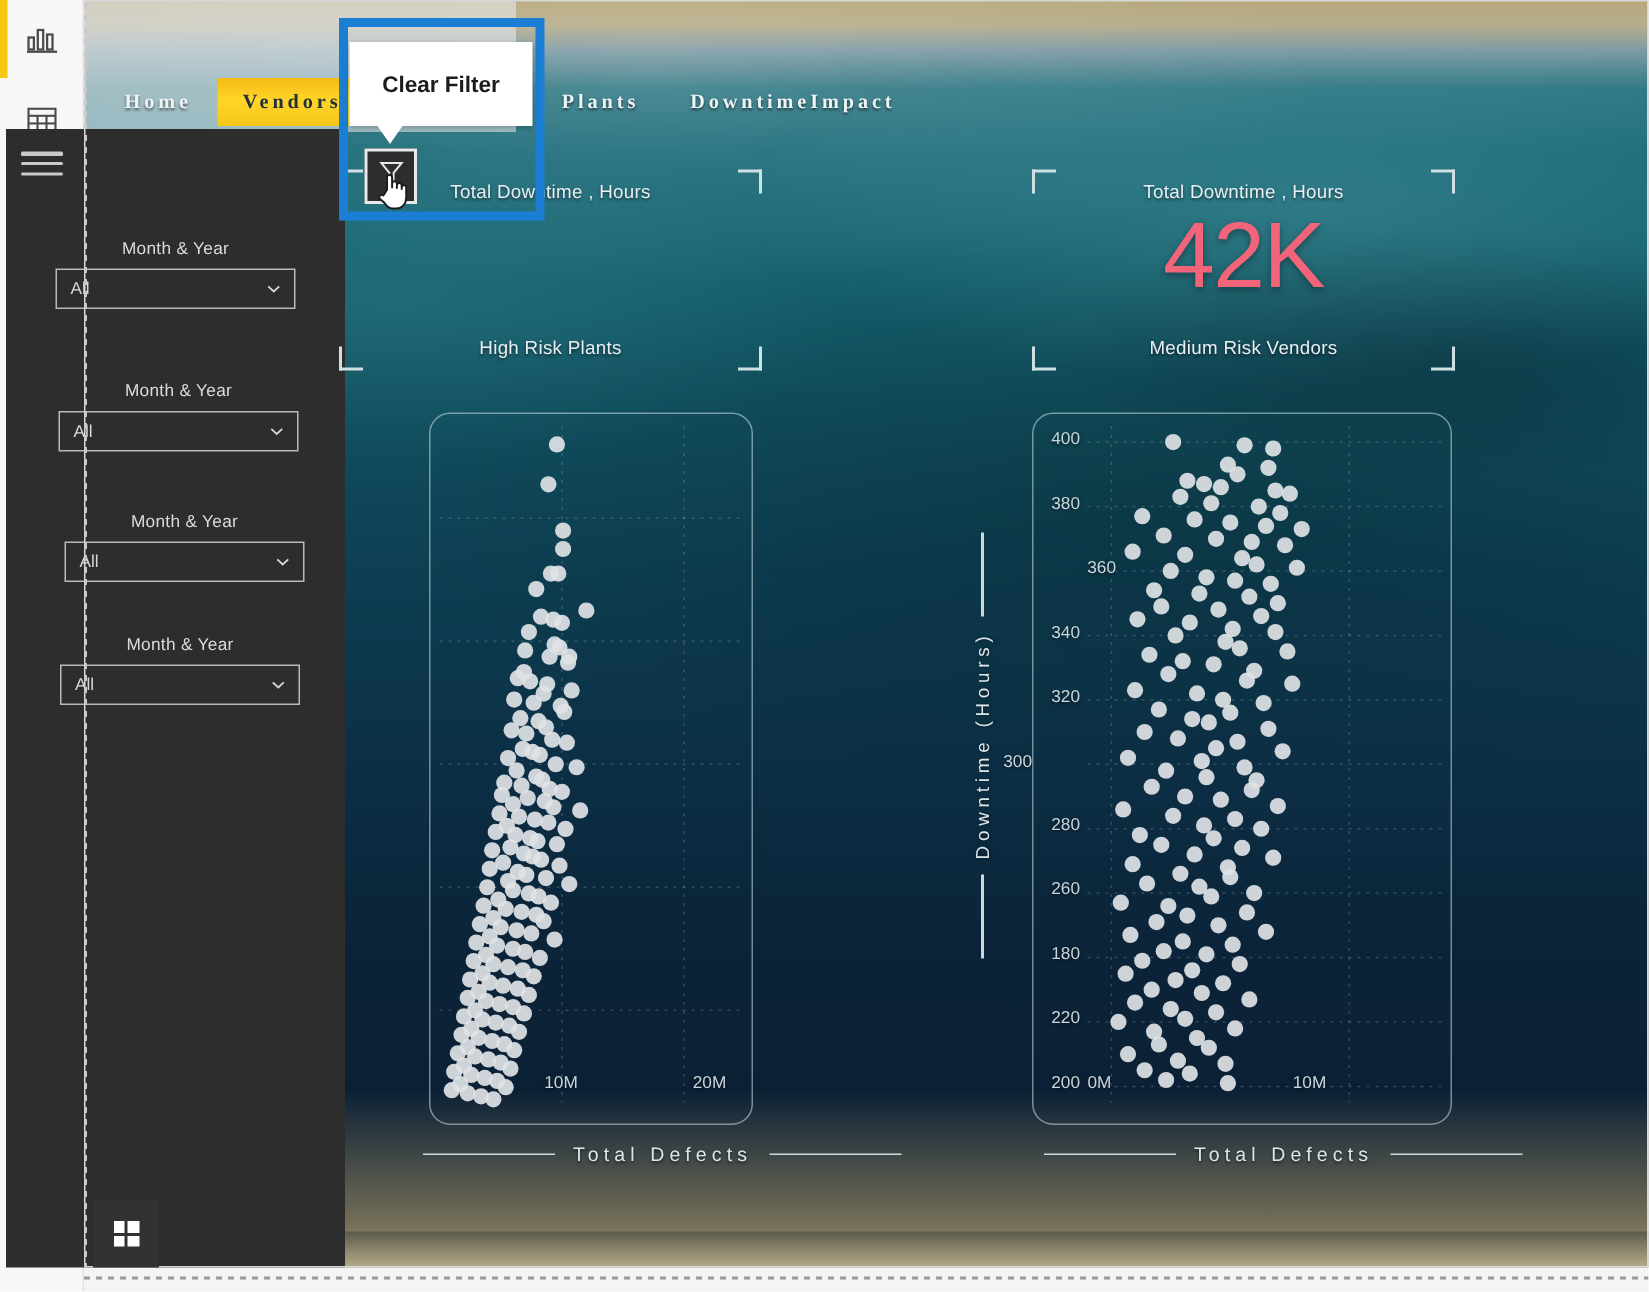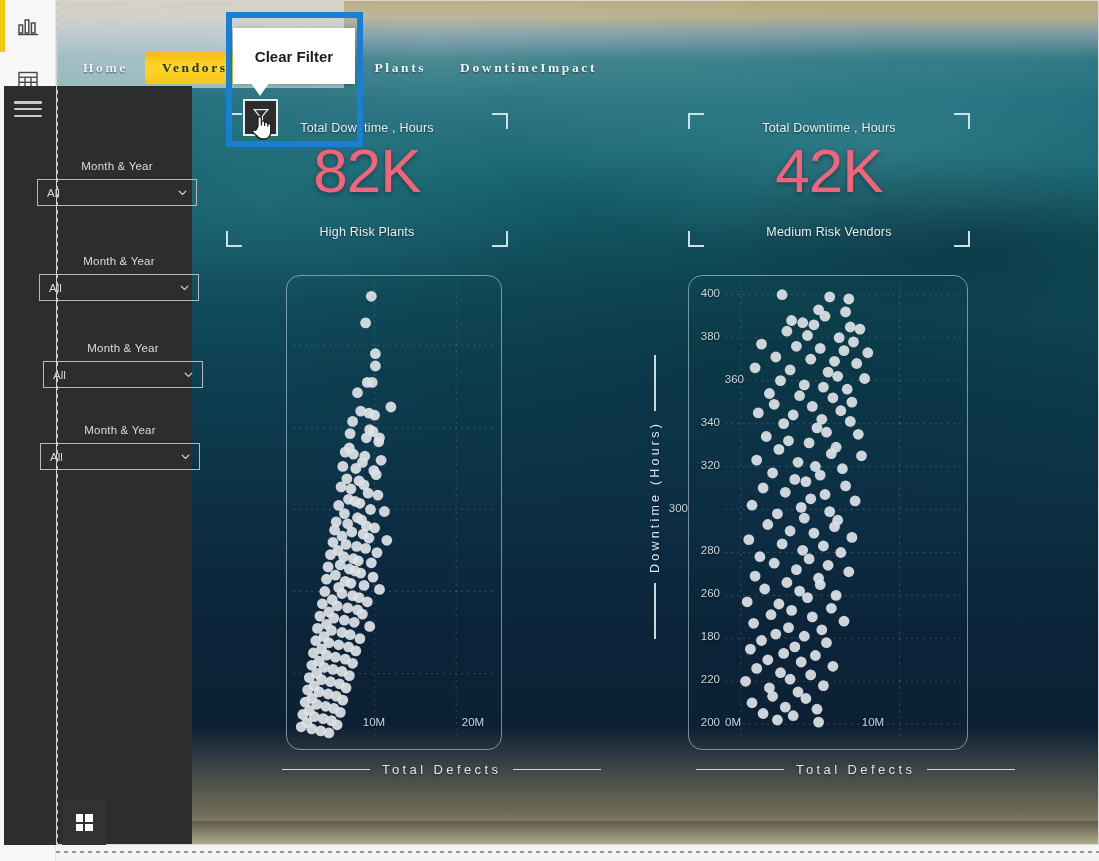--- a/index.html
+++ b/index.html
@@ -66,21 +66,21 @@
     color: #eef3f6; padding: 8px 17px; white-space: nowrap;
     text-shadow: 0 1px 2px rgba(0,0,0,.55);
   }
   .nav-item.active {
     background: linear-gradient(180deg,#f6b916 0%, #ffd528 45%, #f4c81b 100%);
     color: #22313a; text-shadow: none;
   }
 
   
   .slicer-panel {
-    position: absolute; left: 4px; top: 86px; width: 188px; height: 759px;
+    position: absolute; left: 4px; top: 86px; width: 226px; height: 759px;
     background: #2d2d2d;
   }
   .hamburger {
     position: absolute; left: 10px; top: 12px; width: 28px; height: 22px;
     display: flex; flex-direction: column; justify-content: space-between;
     padding: 3px 0;
   }
   .hamburger span { display: block; height: 2.5px; background: #c9c9c9; border-radius: 1px; }
   .slicer { position: absolute; width: 160px; }
   .slicer-label {
@@ -323,21 +323,20 @@
       </div>
     </div>
   </div>
 
   <div class="kpi" style="left:256px; top:113px;">
     <div class="bracket tl"></div>
     <div class="bracket tr"></div>
     <div class="bracket bl"></div>
     <div class="bracket br"></div>
     <div class="kpi-title">Total Downtime , Hours</div>
-    <div class="kpi-value">82K</div>
     <div class="kpi-sub">High Risk Plants</div>
   </div>
 
   <div class="kpi" style="left:718px; top:113px;">
     <div class="bracket tl"></div>
     <div class="bracket tr"></div>
     <div class="bracket bl"></div>
     <div class="bracket br"></div>
     <div class="kpi-title">Total Downtime , Hours</div>
     <div class="kpi-value">42K</div>

